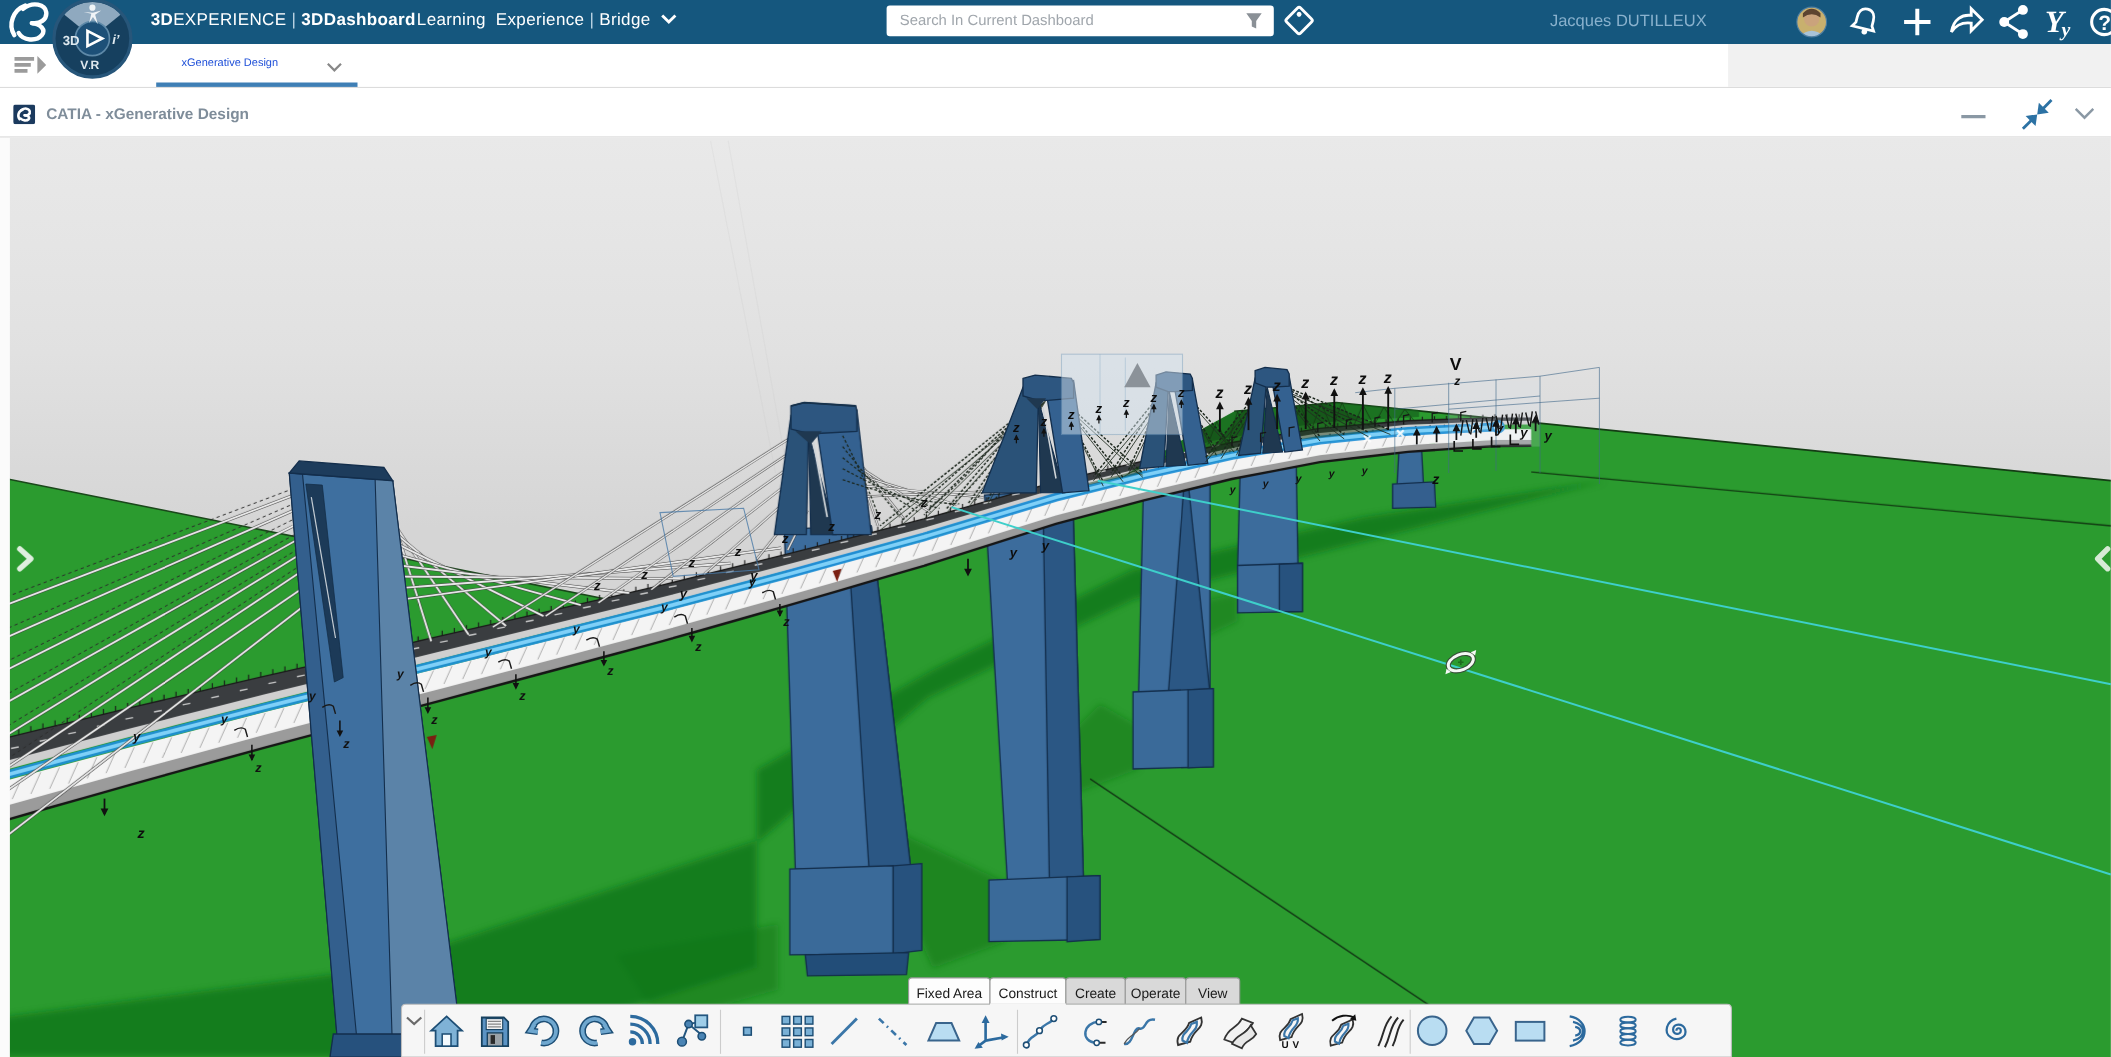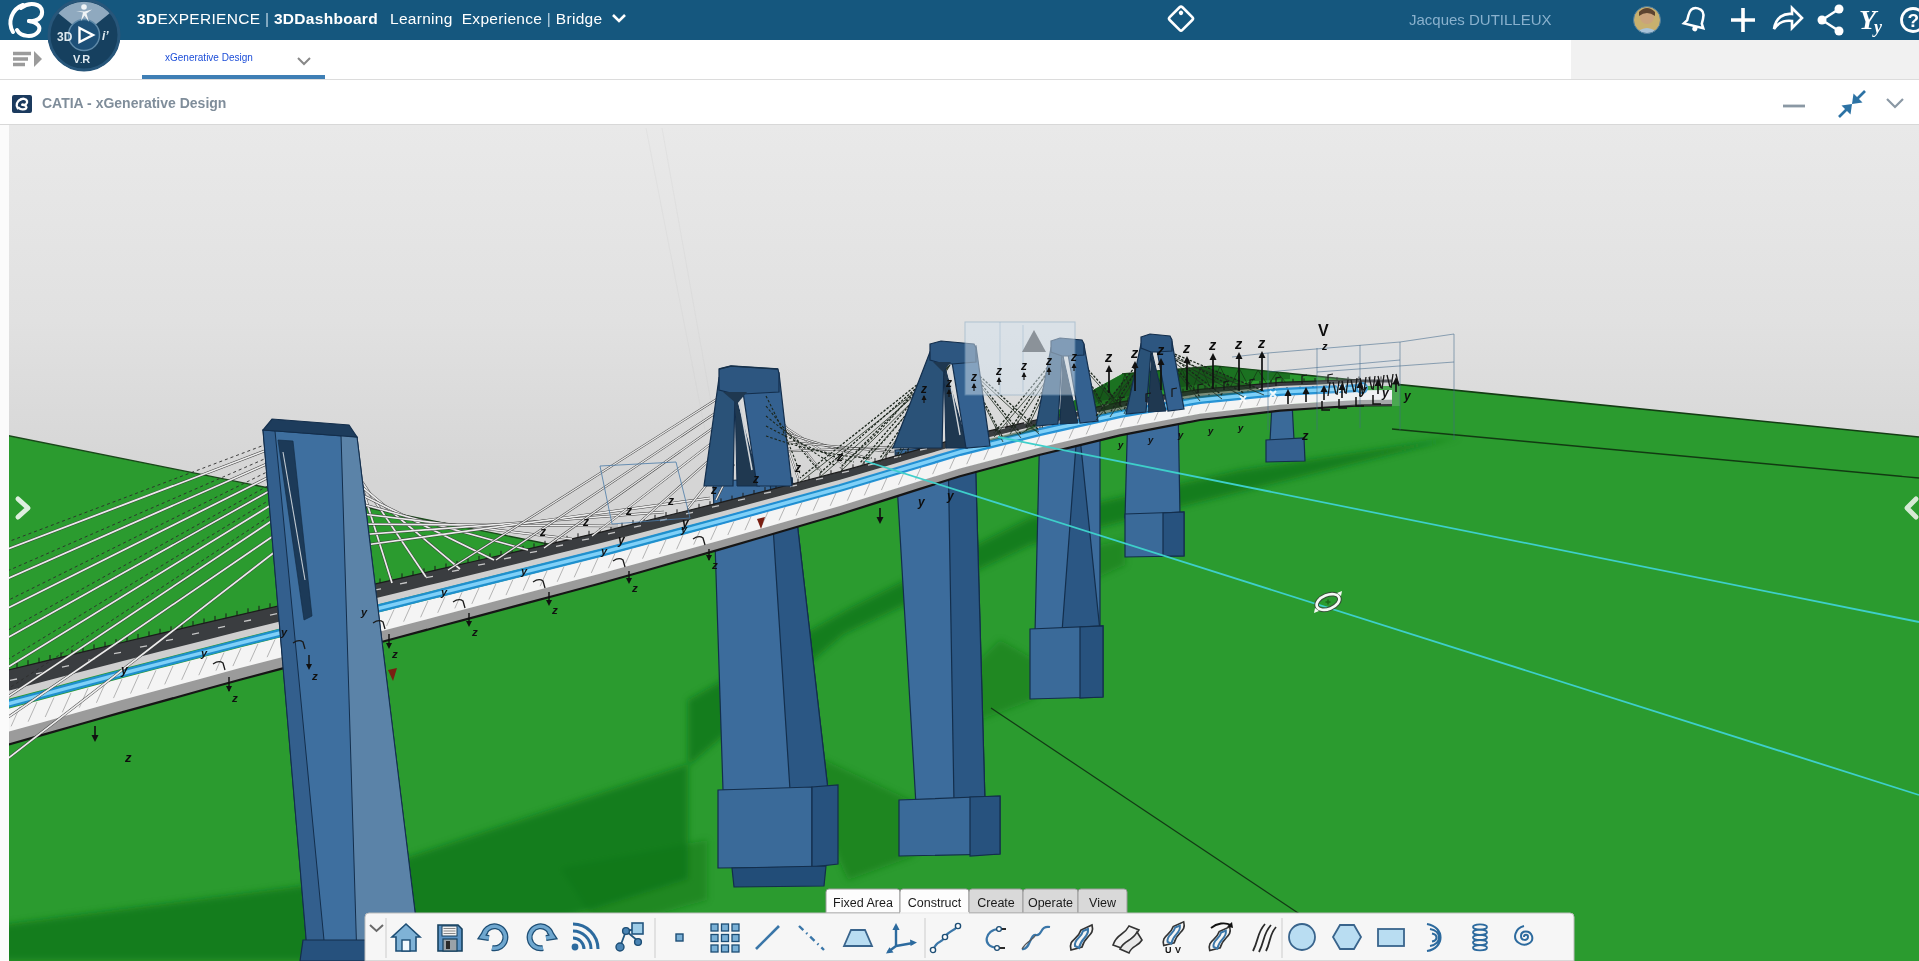--- a/index.html
+++ b/index.html
@@ -15,23 +15,29 @@
 .apptitle{position:absolute;left:42px;top:15px;font-size:14px;font-weight:bold;color:#7f8d9a}
 </style></head>
 <body>
 
 <div class="topbar">
 <svg width="48" height="40" style="position:absolute;left:4px;top:1px" viewBox="0 0 48 40">
 <path d="M9,31 C3,21 8,8 19,4" stroke="#fff" stroke-width="4" fill="none" stroke-linecap="round"></path>
 <path d="M17,7 C26,0 37,3 38,10 C39,17 32,21 25,20" stroke="#fff" stroke-width="4" fill="none" stroke-linecap="round"></path>
 <path d="M25,20 C33,21 38,26 34,31 C29,37 17,36 13,29" stroke="#fff" stroke-width="4" fill="none" stroke-linecap="round"></path>
 </svg>
-<div class="tb-title"><b>3D</b>EXPERIENCE&nbsp;<span class="dim">|</span>&nbsp;<b>3DDashboard</b><span style="margin-left:12px">Learning</span><span style="margin-left:9px">Experience</span>&nbsp;<span class="dim">|</span>&nbsp;Bridge<svg width="17" height="11" style="margin-left:9px">
+<div class="tb-title"><b>3D</b>EXPERIENCE&nbsp;<span class="dim">|</span>&nbsp;<b>3DDashboard</b><span style="margin-left:1px">Learning</span><span style="margin-left:9px">Experience</span>&nbsp;<span class="dim">|</span>&nbsp;Bridge<svg width="17" height="11" style="margin-left:9px">
         <path d="M2,2 L8,8 L14,2" stroke="#fff" stroke-width="2.6" fill="none"></path>
       </svg></div>
+<div class="search">
+      <span>Search In Current Dashboard</span>
+<svg width="20" height="20" style="position:absolute;right:8px;top:4px">
+        <path d="M3,3 L17,3 L12,10 L12,17 L8,15 L8,10 Z" fill="#8a9096"></path>
+      </svg>
+</div>
 <svg width="36" height="34" style="position:absolute;left:1164px;top:3px">
       <g transform="rotate(45 17 17)">
         <rect x="7" y="7" width="18" height="18" rx="2" fill="none" stroke="#fff" stroke-width="2.6"></rect>
         <circle cx="12" cy="12" r="2.2" fill="#fff"></circle>
       </g>
     </svg>
 <div class="uname">Jacques DUTILLEUX</div>
 <svg width="290" height="40" style="position:absolute;left:1629px;top:0">
 <clipPath id="av">
         <circle cx="18" cy="20" r="13.5"></circle>

